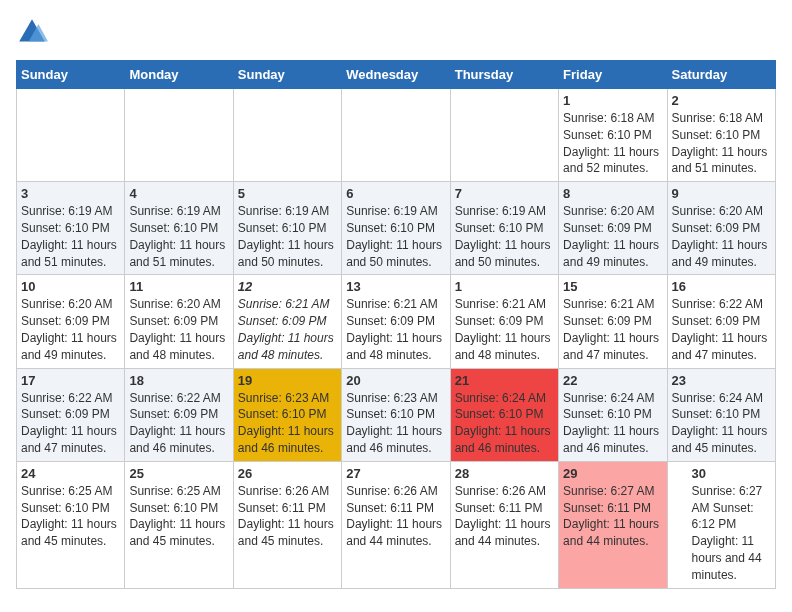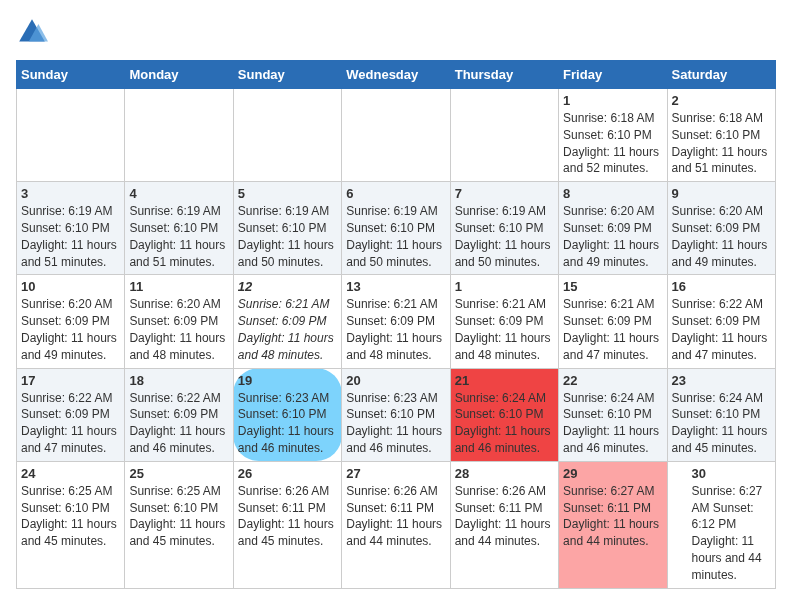--- a/index.html
+++ b/index.html
@@ -233,21 +233,21 @@
           <div class="day-detail">Sunrise: 6:22 AM
 Sunset: 6:09 PM
 Daylight: 11 hours and 47 minutes.</div>
         </td>
         <td style="background: rgb(240, 244, 248);">
           <span class="day-num">18</span>
           <div class="day-detail">Sunrise: 6:22 AM
 Sunset: 6:09 PM
 Daylight: 11 hours and 46 minutes.</div>
         </td>
-        <td style="background: #7dd3fc; border-radius: 26px;">
+        <td style="background: #eab308;">
           <span class="day-num">19</span>
           <div class="day-detail">Sunrise: 6:23 AM
 Sunset: 6:10 PM
 Daylight: 11 hours and 46 minutes.</div>
         </td>
         <td style="background: rgb(240, 244, 248);">
           <span class="day-num">20</span>
           <div class="day-detail">Sunrise: 6:23 AM
 Sunset: 6:10 PM
 Daylight: 11 hours and 46 minutes.</div>

